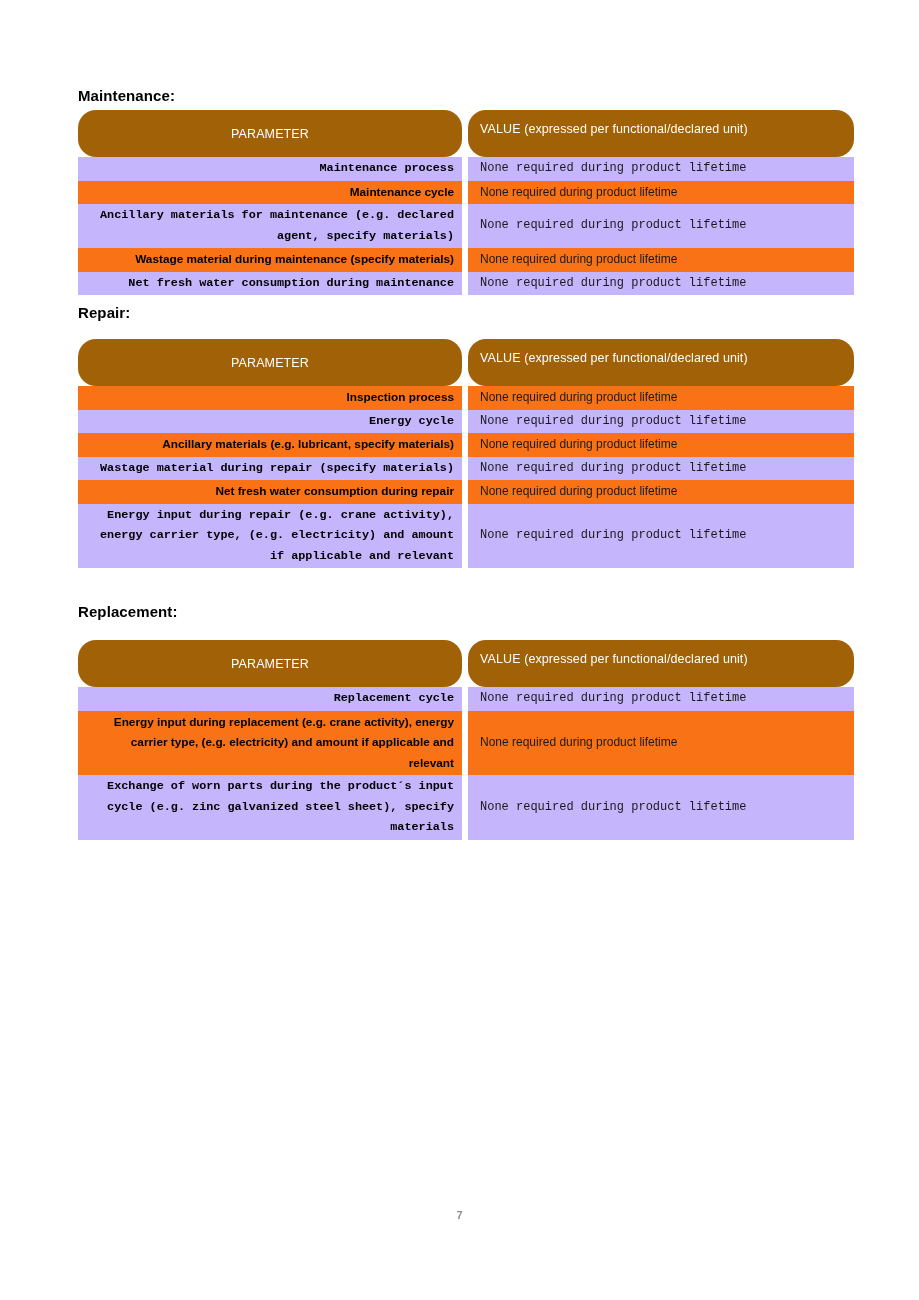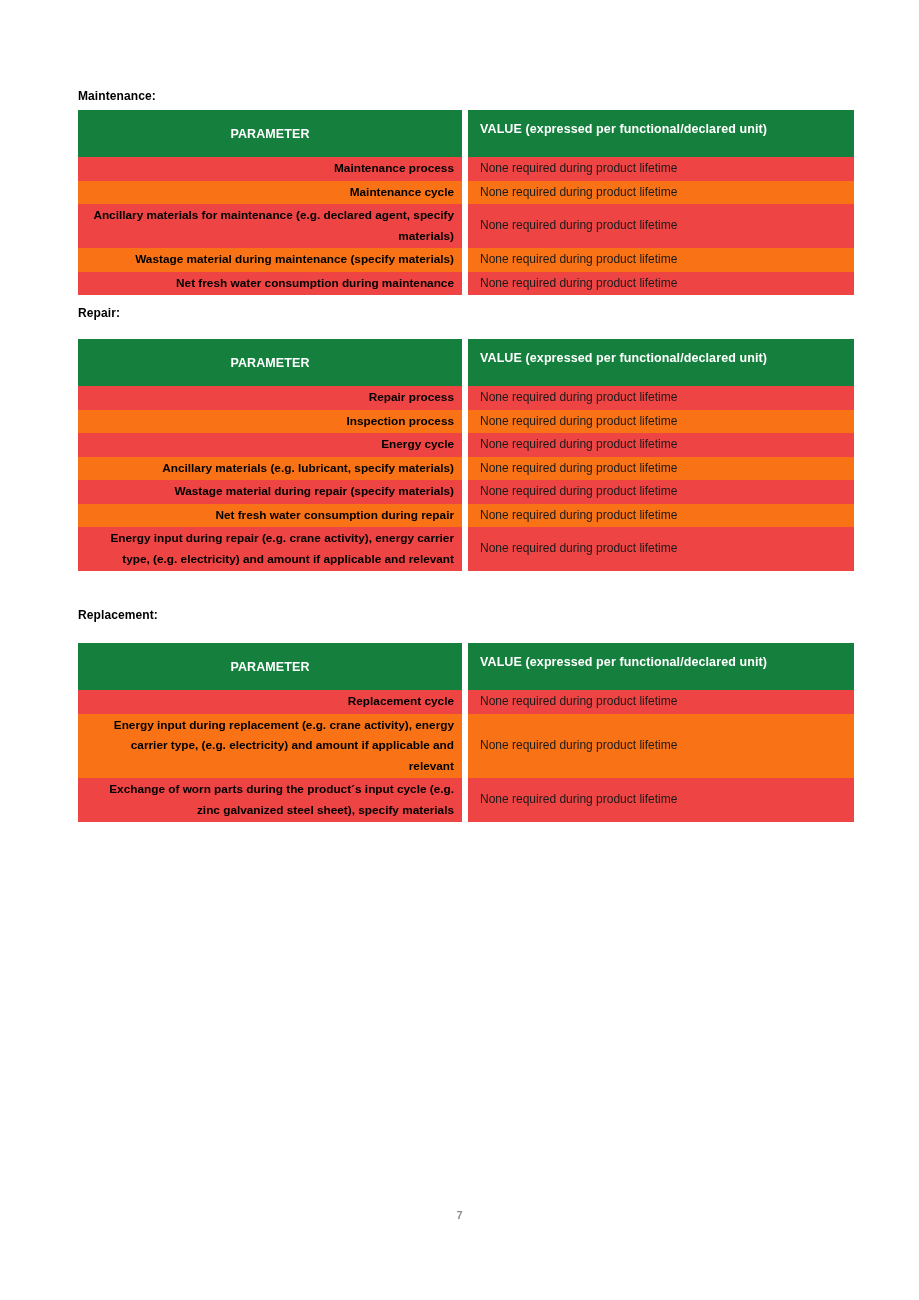--- a/index.html
+++ b/index.html
@@ -21,45 +21,46 @@
     width: 919px;
     height: 1300px;
   }
   .content {
     position: absolute;
     left: 78px;
     top: 88px;
     width: 776px;
   }
   .section-heading {
-    font-size: 12px;
+    font-size: 15px;
     font-weight: bold;
     color: #000;
     line-height: 16px;
     margin: 0 0 6px 0;
     letter-spacing: 0.1px;
   }
   .edp-table {
     width: 776px;
     border-collapse: separate;
     border-spacing: 0;
     table-layout: fixed;
   }
   .edp-table col.c-param { width: 384px; }
   .edp-table col.c-gap   { width: 6px; }
   .edp-table col.c-value { width: 386px; }
 
   .edp-table th.hdr {
-    background: #15803d;
+    background: #a16207;
     color: #ffffff;
     font-size: 12.5px;
-    font-weight: bold;
+    font-weight: normal;
     height: 37px;
     vertical-align: middle;
     letter-spacing: 0.1px;
+    border-radius: 18px;
   }
   .edp-table th.hdr-param {
     text-align: center;
     padding: 0 8px;
   }
   .edp-table th.hdr-value {
     text-align: left;
     padding: 0 0 10px 12px;
   }
   .edp-table th.gapcell, .edp-table td.gapcell {
@@ -79,21 +80,21 @@
   }
   .edp-table td.value {
     text-align: left;
     font-size: 12px;
     font-weight: normal;
     line-height: 20.5px;
     padding: 1px 8px 2px 12px;
     vertical-align: middle;
     color: #1a1a1a;
   }
-  .row-a td.param, .row-a td.value { background: #ef4444; }
+  .row-a td.param, .row-a td.value { background: #c4b5fd; font-family: Liberation Mono, monospace; }
   .row-b td.param, .row-b td.value { background: #f97316; }
 
   .spacer-sm { height: 10px; }
   .spacer-lg { height: 36px; }
 
   .page-number {
     position: absolute;
     left: 0;
     top: 1209px;
     width: 919px;
@@ -163,25 +164,20 @@
           <col class="c-value">
         </colgroup>
       <thead>
         <tr>
           <th class="hdr hdr-param">PARAMETER</th>
           <th class="gapcell"></th>
           <th class="hdr hdr-value">VALUE (expressed per functional/declared unit)</th>
         </tr>
       </thead>
       <tbody>
-        <tr class="row-a">
-          <td class="param">Repair process</td>
-          <td class="gapcell"></td>
-          <td class="value">None required during product lifetime</td>
-        </tr>
         <tr class="row-b">
           <td class="param">Inspection process</td>
           <td class="gapcell"></td>
           <td class="value">None required during product lifetime</td>
         </tr>
         <tr class="row-a">
           <td class="param">Energy cycle</td>
           <td class="gapcell"></td>
           <td class="value">None required during product lifetime</td>
         </tr>

